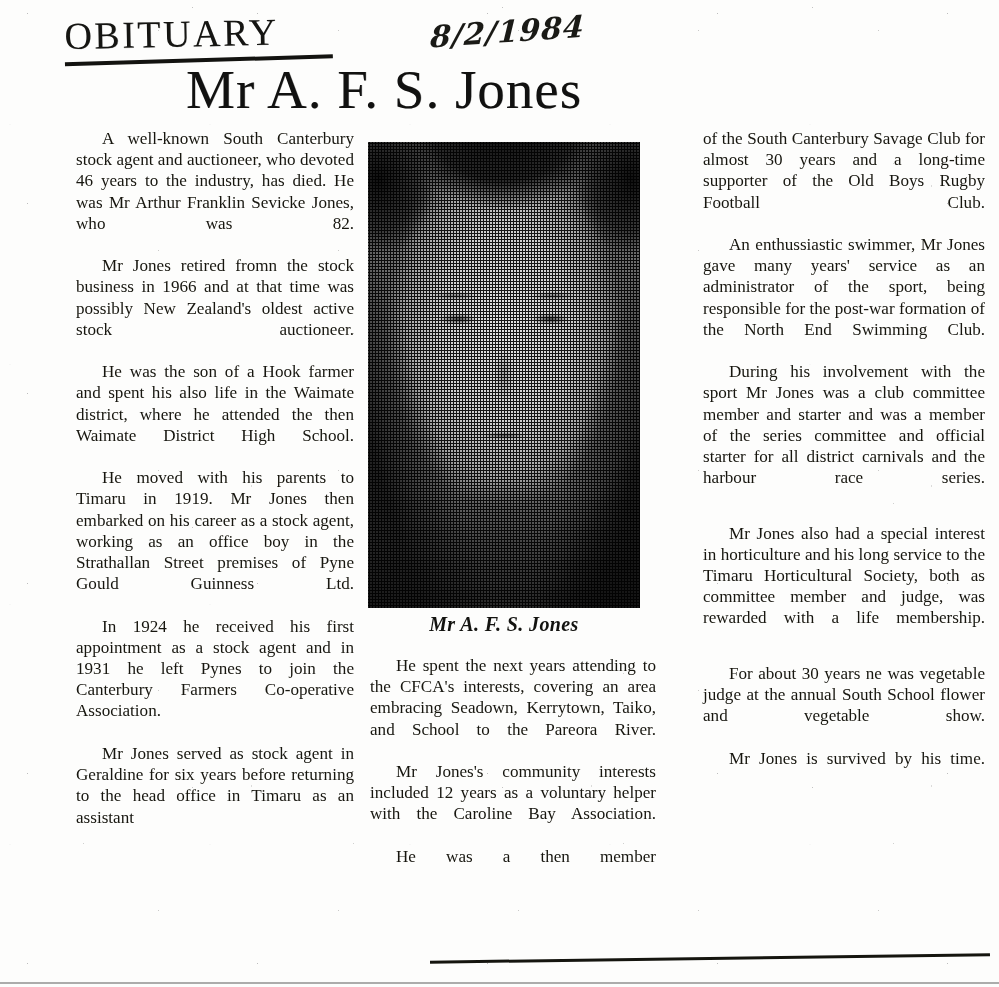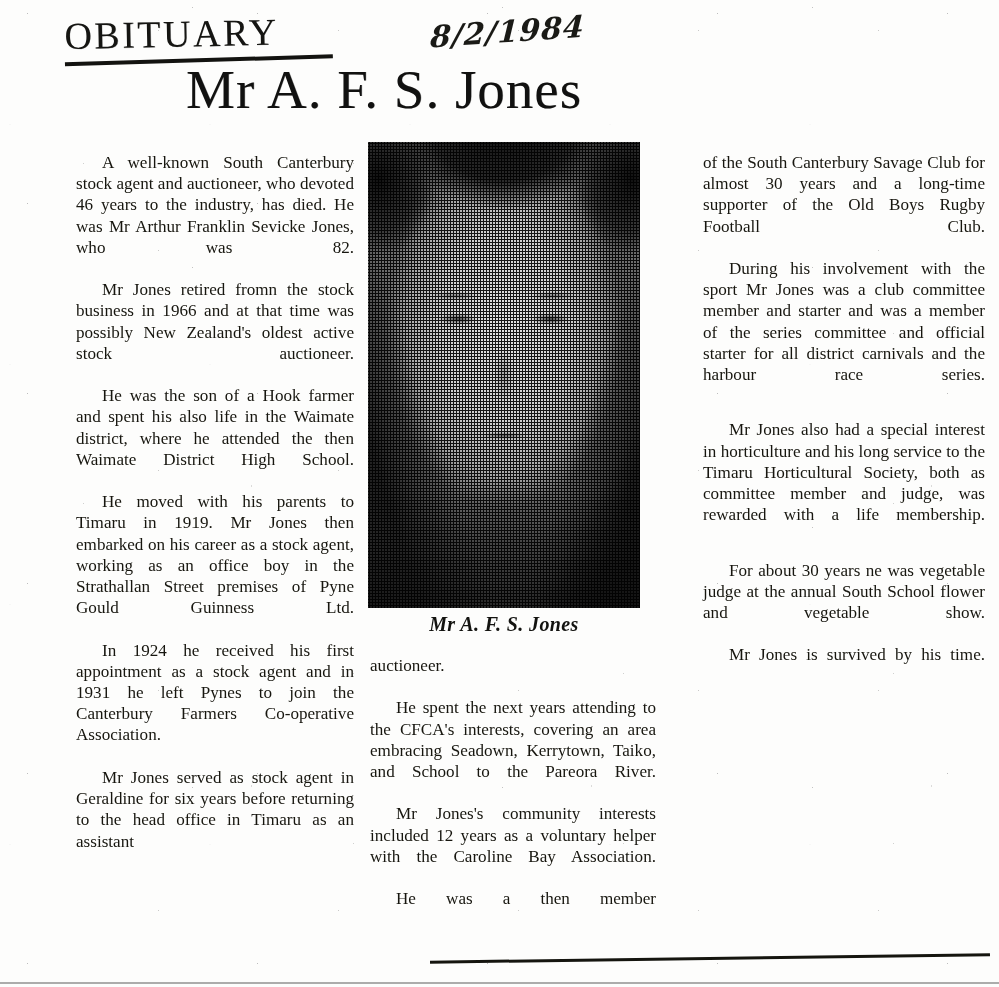--- a/index.html
+++ b/index.html
@@ -84,21 +84,21 @@
     line-height: 1;
     letter-spacing: 1px;
     color: #111110;
     white-space: nowrap;
     text-shadow: .5px .4px 0 rgba(0,0,0,.3);
   }
 
   
   .col {
     position: absolute;
-    top: 152px;
+    top: 128px;
     font-size: 17.1px;
     line-height: 21.2px;
     text-align: justify;
     text-justify: inter-word;
     color: #17160f;
     hyphens: none;
   }
   #col-1 { left: 76px;  width: 278px; }
   #col-2 { left: 370px; width: 286px; top: 655px; }
   #col-3 { left: 659px; width: 282px; margin-left: 44px; }
@@ -229,28 +229,28 @@
   <div class="col" id="col-1">
     <p>A well-known South Canterbury stock agent and auctioneer, who devoted 46 years to the industry, has died. He was Mr Arthur Franklin Sevicke Jones, who was 82.</p>
     <p>Mr Jones retired fromn the stock business in 1966 and at that time was possibly New Zealand's oldest active stock auctioneer.</p>
     <p>He was the son of a Hook farmer and spent his also life in the Waimate district, where he attended the then Waimate District High School.</p>
     <p>He moved with his parents to Timaru in 1919. Mr Jones then embarked on his career as a stock agent, working as an office boy in the Strathallan Street premises of Pyne Gould Guinness Ltd.</p>
     <p>In 1924 he received his first appointment as a stock agent and in 1931 he left Pynes to join the Canterbury Farmers Co-operative Association.</p>
     <p>Mr Jones served as stock agent in Geraldine for six years before returning to the head office in Timaru as an assistant</p>
   </div>
 
   <div class="col" id="col-2">
-    <p class="noindent">auctioneer.</p>
     <p>He spent the next years attending to the CFCA's interests, covering an area embracing Seadown, Kerrytown, Taiko, and School to the Pareora River.</p>
     <p>Mr Jones's community interests included 12 years as a voluntary helper with the Caroline Bay Association.</p>
     <p>He was a then member</p>
   </div>
 
   <div class="col" id="col-3">
     <p class="noindent">of the South Canterbury Savage Club for almost 30 years and a long-time supporter of the Old Boys Rugby Football Club.</p>
+    <p>An enthussiastic swimmer, Mr Jones gave many years' service as an administrator of the sport, being responsible for the post-war formation of the North End Swimming Club.</p>
     <p>During his involvement with the sport Mr Jones was a club committee member and starter and was a member of the series committee and official starter for all district carnivals and the harbour race series.</p>
     <p class="gap">Mr Jones also had a special interest in horticulture and his long service to the Timaru Horticultural Society, both as committee member and judge, was rewarded with a life membership.</p>
     <p class="gap">For about 30 years ne was vegetable judge at the annual South School flower and vegetable show.</p>
     <p>Mr Jones is survived by his time.</p>
   </div>
 
   <div id="bottom-rule"></div>
   <div id="bottom-rule-2"></div>
 
 </div>

